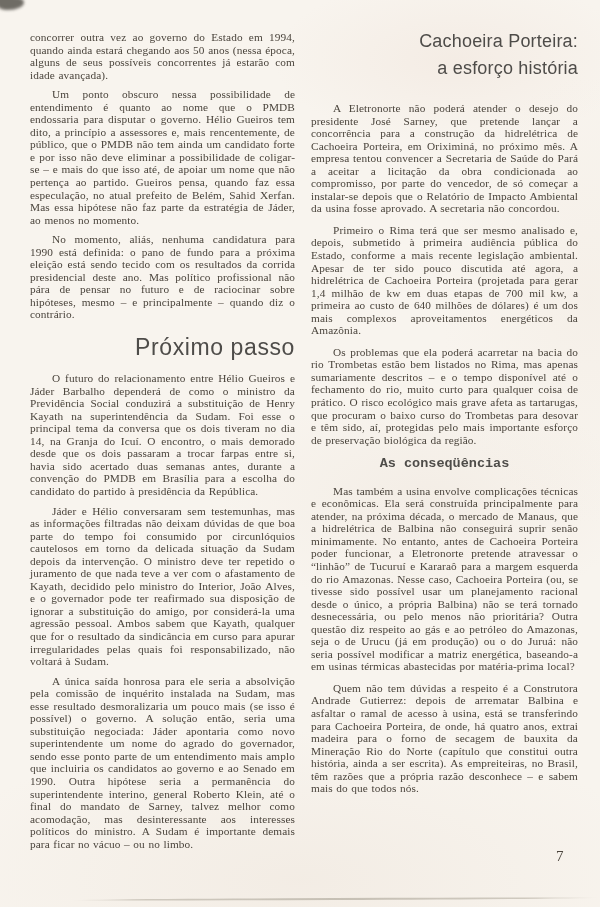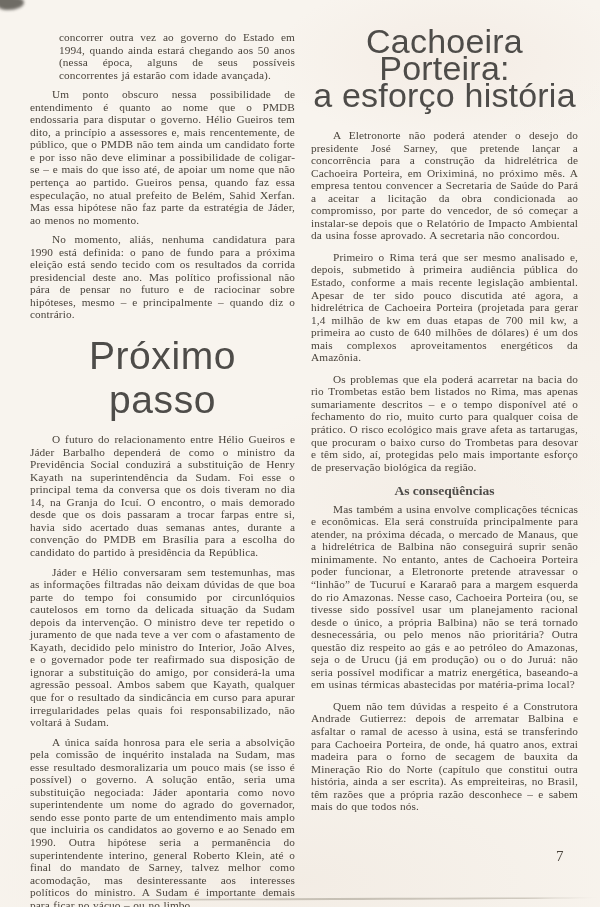--- a/index.html
+++ b/index.html
@@ -23,37 +23,37 @@
       radial-gradient(ellipse 500px 200px at 300px 880px, rgba(222,206,190,0.20), transparent 75%),
       radial-gradient(ellipse 200px 300px at 590px 300px, rgba(230,215,200,0.15), transparent 75%);
   }
   .col{position:absolute;z-index:1;}
   .col-left{left:30px;top:31px;width:265px;}
   .col-right{left:311px;top:28px;width:267px;}
   p.body{
     font-size:11.3px;line-height:12.55px;text-align:justify;
     text-indent:22px;margin:0 0 7px;letter-spacing:0.1px;word-spacing:0.6px;
   }
-  p.no-indent{text-indent:0;margin-left:29px;}
+  p.no-indent{text-indent:0;}
   .col-right p.body{margin-bottom:9px;}
   .headline{
     font-family:"Liberation Sans", sans-serif;font-weight:400;
-    font-size:39px;letter-spacing:0.6px;text-align:center;
+    font-size:23px;letter-spacing:0.6px;text-align:right;
     color:var(--heading);margin:13px 0 11px;
   }
   .title{
     font-family:"Liberation Sans", sans-serif;font-weight:400;
-    font-size:34px;line-height:27px;text-align:center;
+    font-size:18px;line-height:27px;text-align:right;
     color:var(--heading);margin:0 0 20px;letter-spacing:0.2px;
   }
   .title span{display:block;}
   .subheading{
-    font-family:Liberation Serif, serif;font-weight:700;
+    font-family:Liberation Mono, monospace;font-weight:700;
     font-size:13.5px;line-height:16.5px;text-align:center;
-    color:var(--heading);margin:10px 0 3px;
+    color:var(--heading);margin:10px 0 12px;
   }
   .subheading span{display:block;}
   .page-number{
     position:absolute;left:556px;top:848px;z-index:1;
     font-size:15px;color:var(--ink);
   }
   
   .corner-smudge{
     position:absolute;left:-3px;top:-3px;width:27px;height:13px;z-index:2;
     background:#49463f;border-radius:0 40% 60% 40%;

